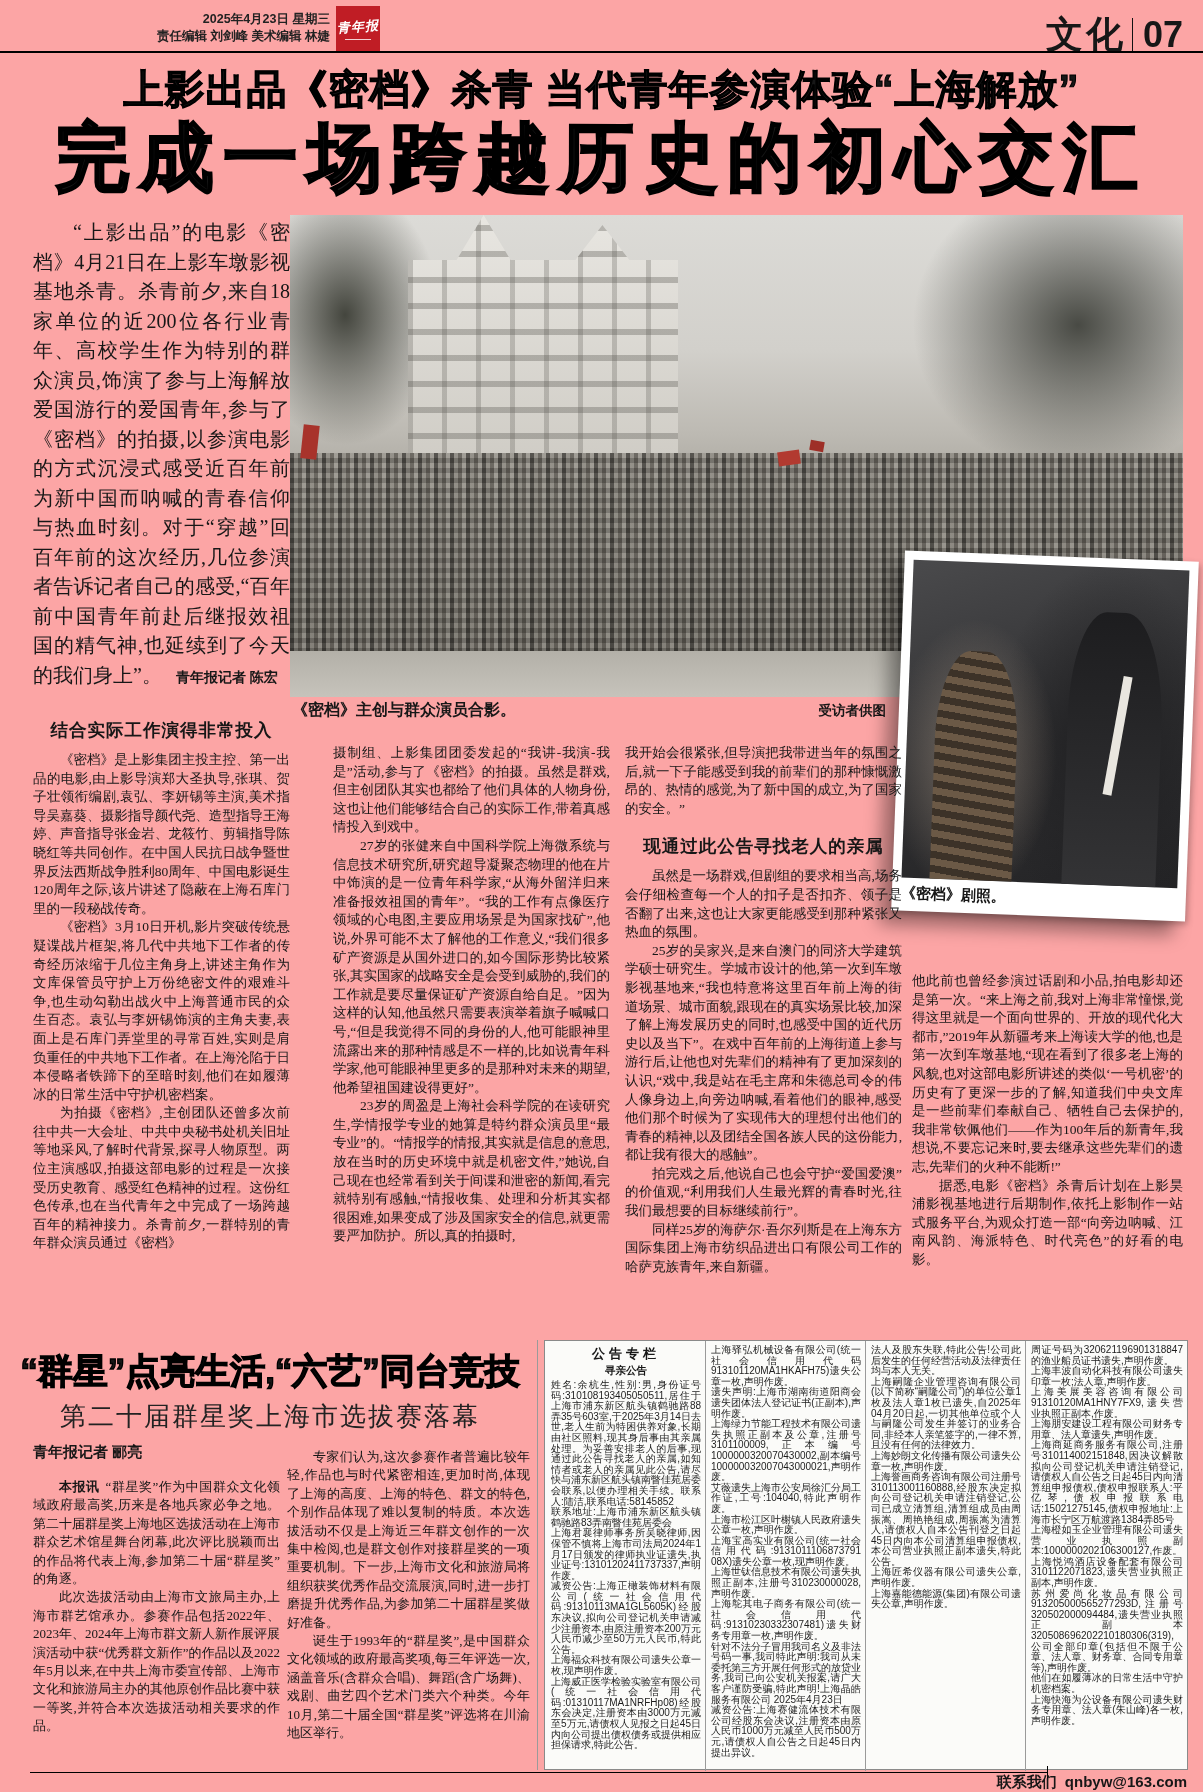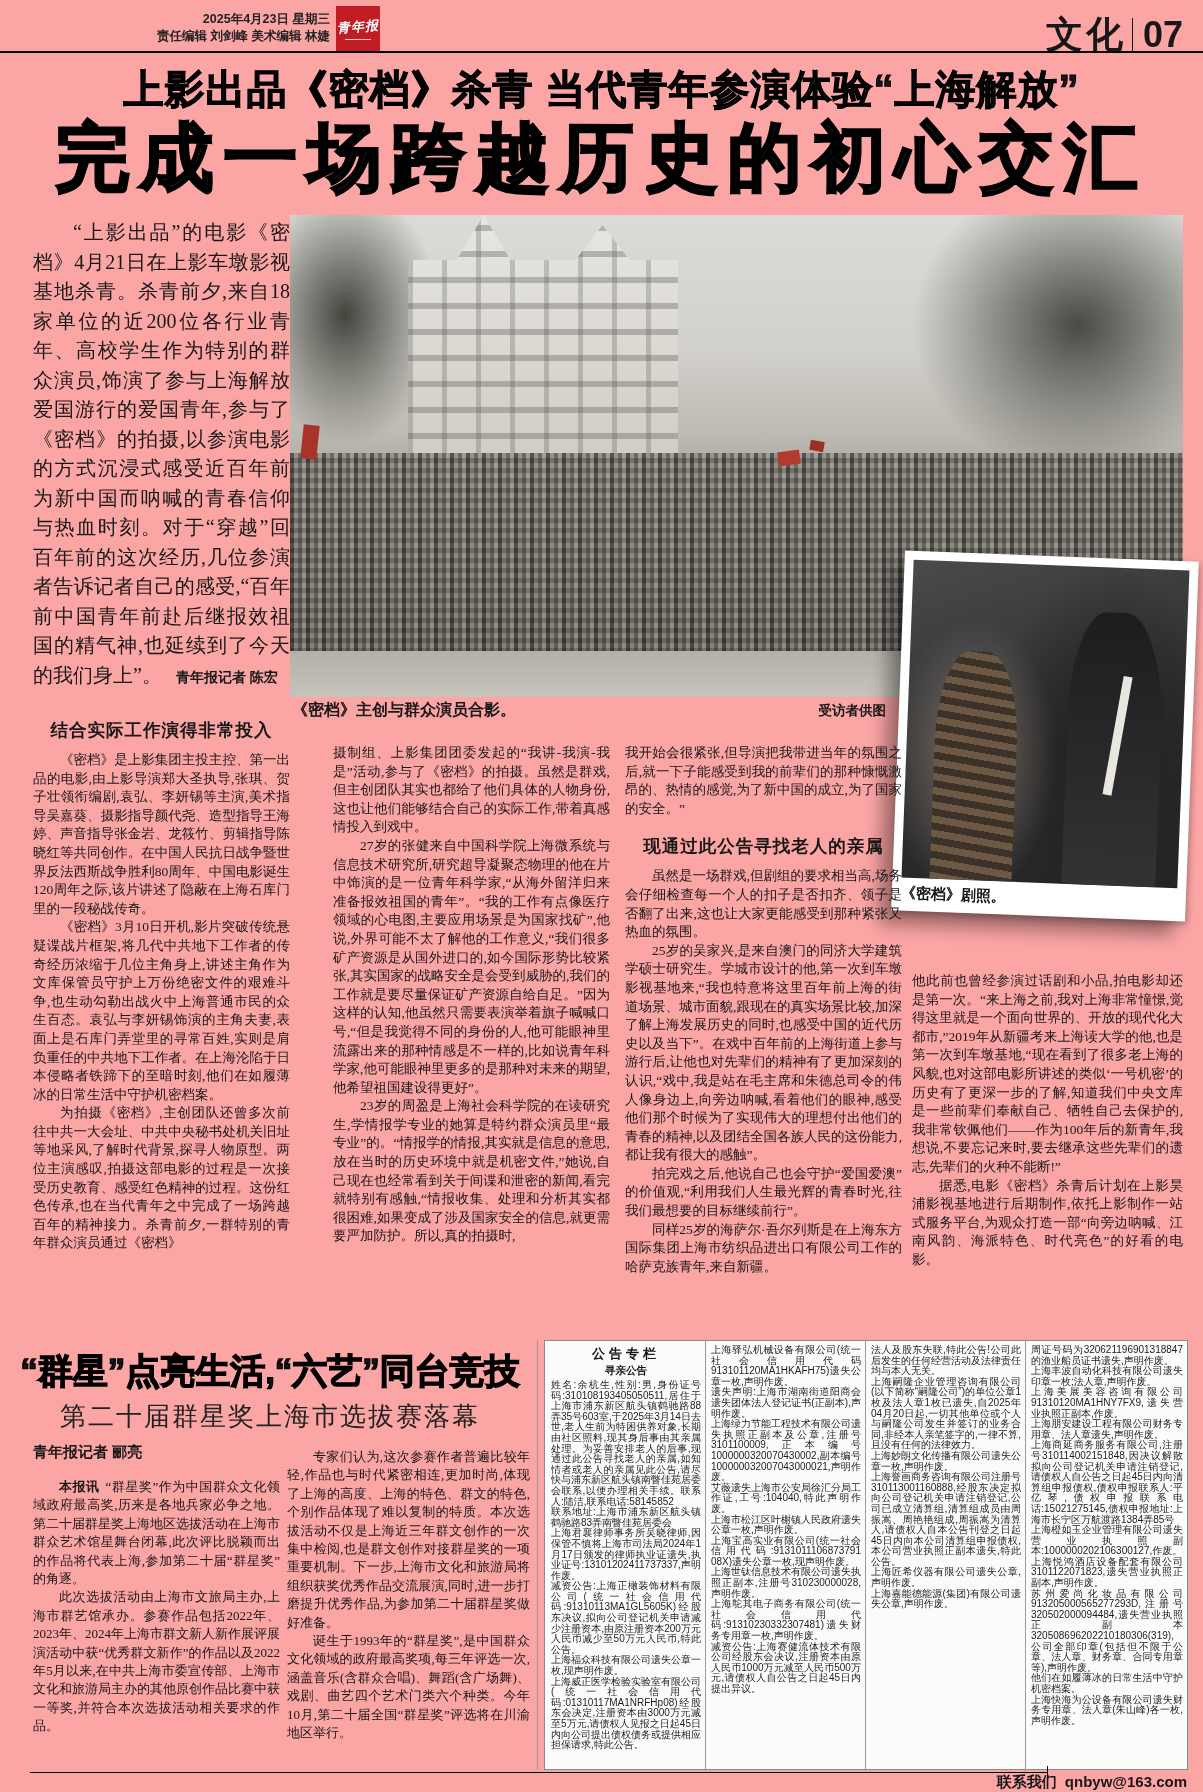--- a/index.html
+++ b/index.html
@@ -253,20 +253,21 @@
     <div class="ncol ncol2">
       <div>
           <p class="notice">上海驿弘机械设备有限公司(统一社会信用代码913101120MA1HKAFH75)遗失公章一枚,声明作废。</p>
           <p class="notice">遗失声明:上海市湖南街道阳商会遗失团体法人登记证书(正副本),声明作废。</p>
           <p class="notice">上海绿力节能工程技术有限公司遗失执照正副本及公章,注册号3101100009,正本编号1000000320070430002,副本编号100000032007043000021,声明作废。</p>
           <p class="notice">艾薇遗失上海市公安局徐汇分局工作证,工号:104040,特此声明作废。</p>
           <p class="notice">上海市松江区叶榭镇人民政府遗失公章一枚,声明作废。</p>
           <p class="notice">上海宝高实业有限公司(统一社会信用代码:9131011106873791 08X)遗失公章一枚,现声明作废。</p>
           <p class="notice">上海世钛信息技术有限公司遗失执照正副本,注册号310230000028,声明作废。</p>
           <p class="notice">上海鸵其电子商务有限公司(统一社会信用代码:91310230332307481)遗失财务专用章一枚,声明作废。</p>
+          <p class="notice">针对不法分子冒用我司名义及非法号码一事,我司特此声明:我司从未委托第三方开展任何形式的放贷业务,我司已向公安机关报案,请广大客户谨防受骗,特此声明!上海晶皓服务有限公司 2025年4月23日</p>
           <p class="notice">减资公告:上海赛健流体技术有限公司经股东会决议,注册资本由原人民币1000万元减至人民币500万元,请债权人自公告之日起45日内提出异议。</p>
         </div>
     </div>
     <div class="ncol ncol3">
       <div>
           <p class="notice">法人及股东失联,特此公告!公司此后发生的任何经营活动及法律责任均与本人无关。</p>
           <p class="notice">上海嗣隆企业管理咨询有限公司(以下简称“嗣隆公司”)的单位公章1枚及法人章1枚已遗失,自2025年04月20日起,一切其他单位或个人与嗣隆公司发生并签订的业务合同,非经本人亲笔签字的,一律不算,且没有任何的法律效力。</p>
           <p class="notice">上海妙朗文化传播有限公司遗失公章一枚,声明作废。</p>
           <p class="notice">上海誉画商务咨询有限公司注册号310113001160888,经股东决定拟向公司登记机关申请注销登记,公司已成立清算组,清算组成员由周振嵩、周艳艳组成,周振嵩为清算人,请债权人自本公告刊登之日起45日内向本公司清算组申报债权,本公司营业执照正副本遗失,特此公告。</p>
           <p class="notice">上海匠希仪器有限公司遗失公章,声明作废。</p>

